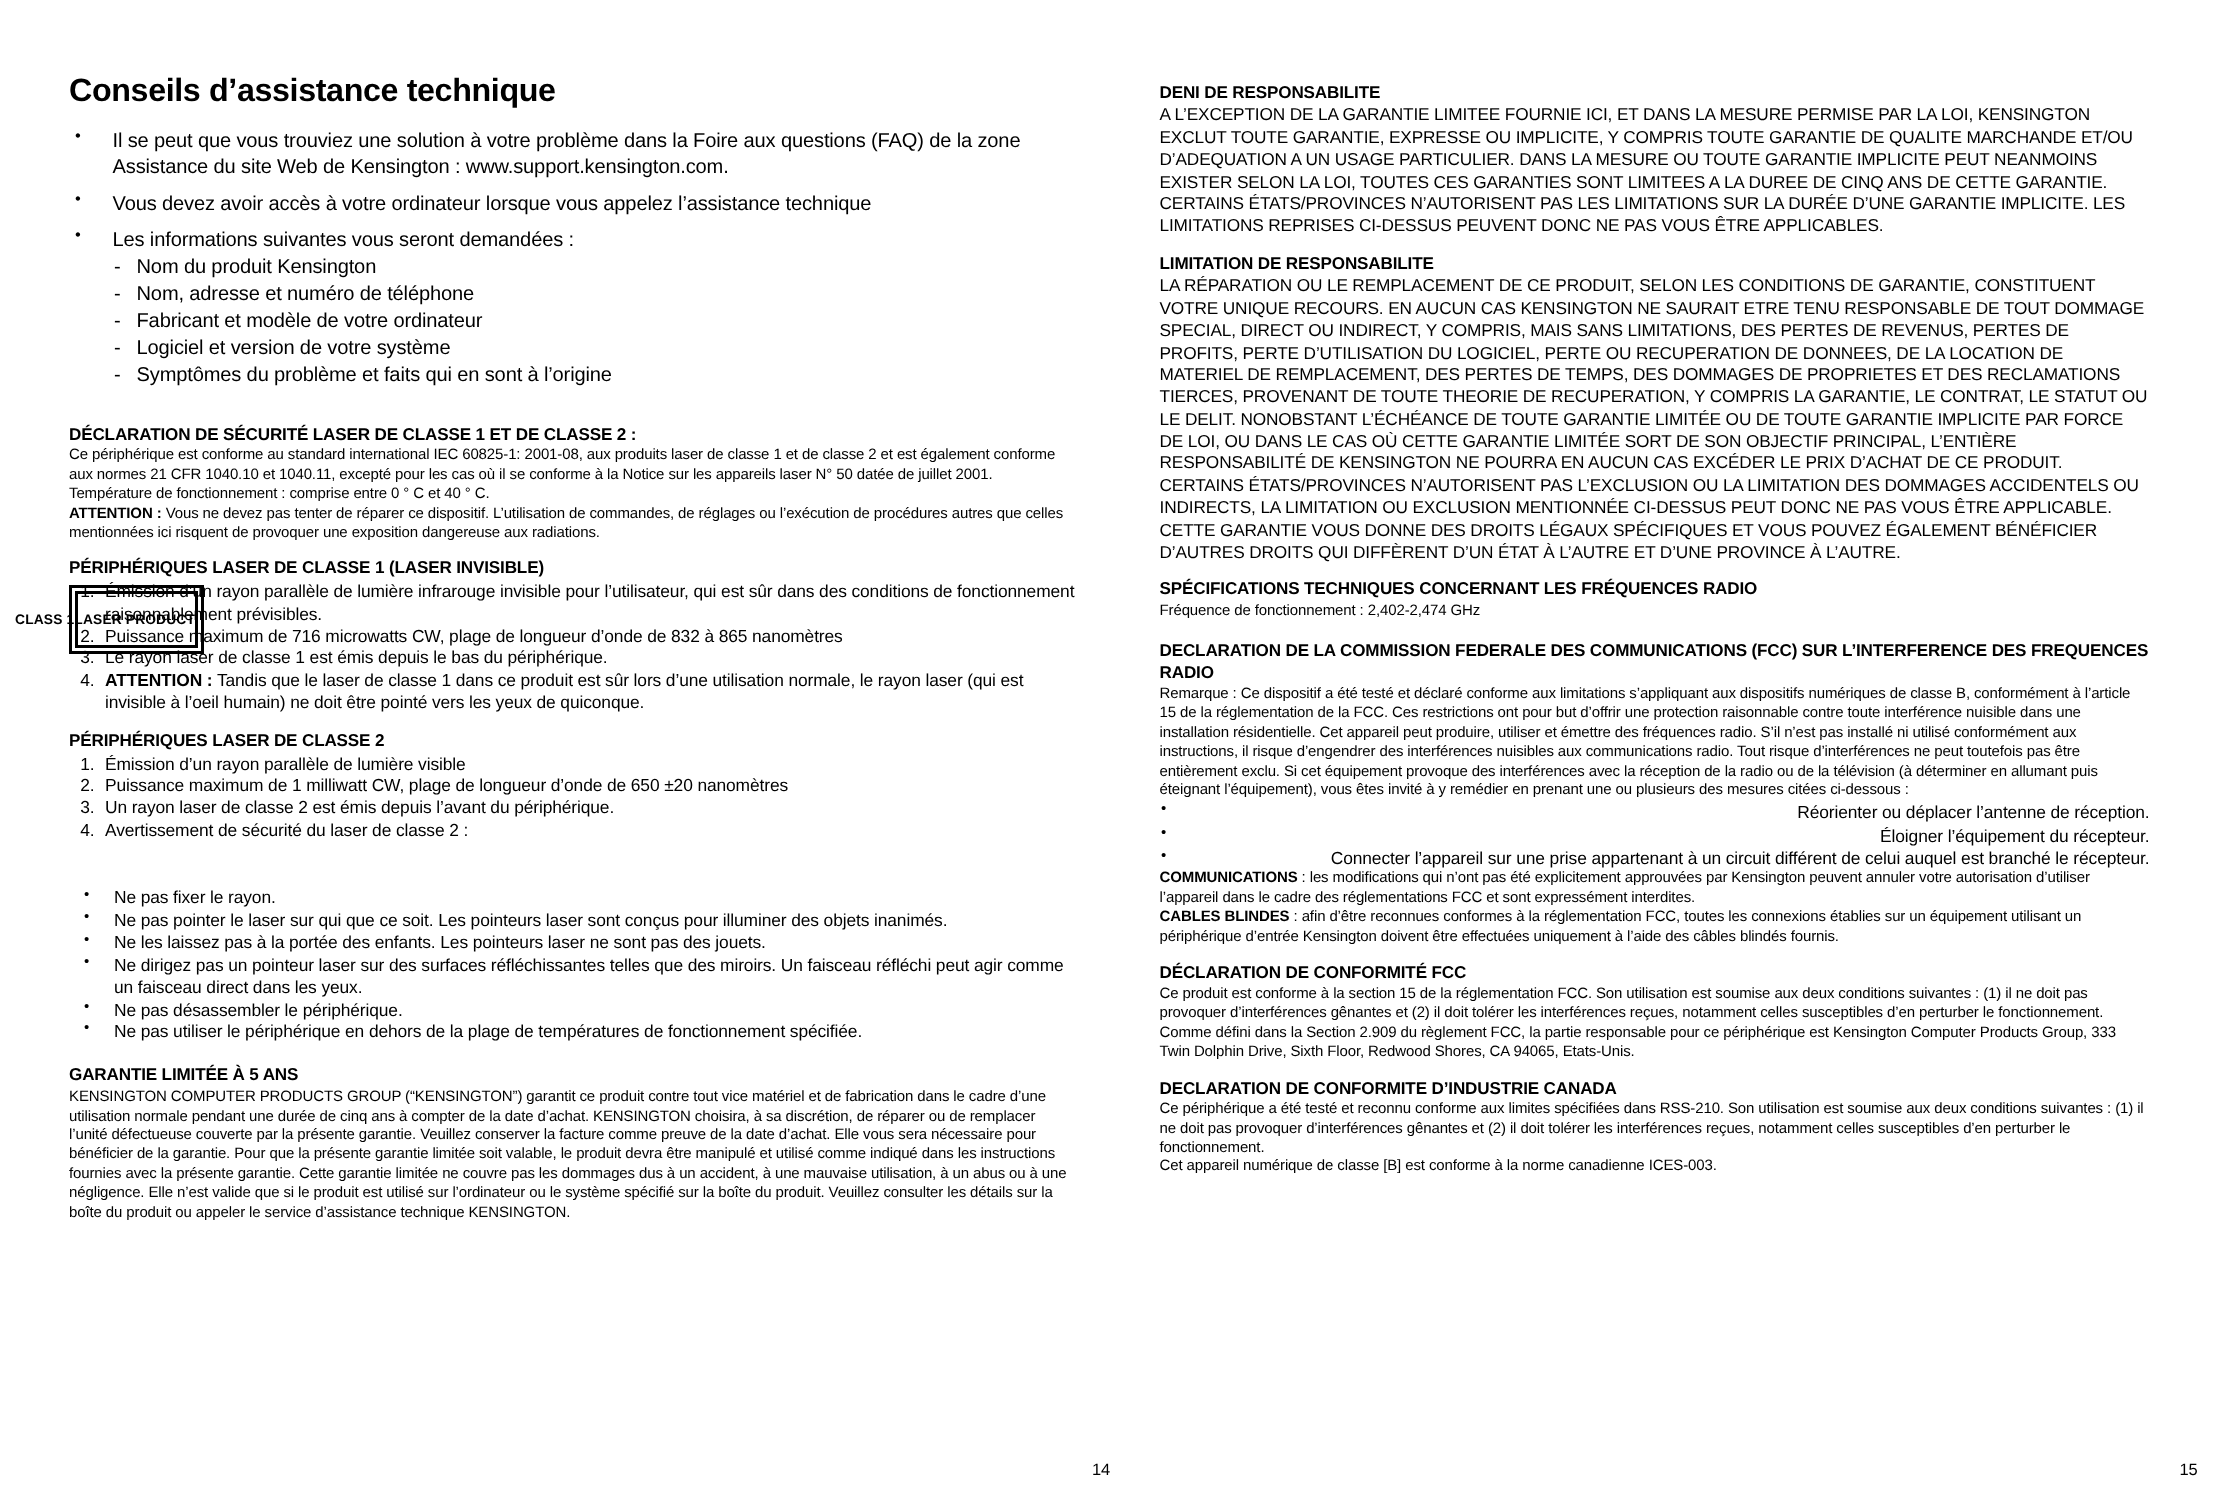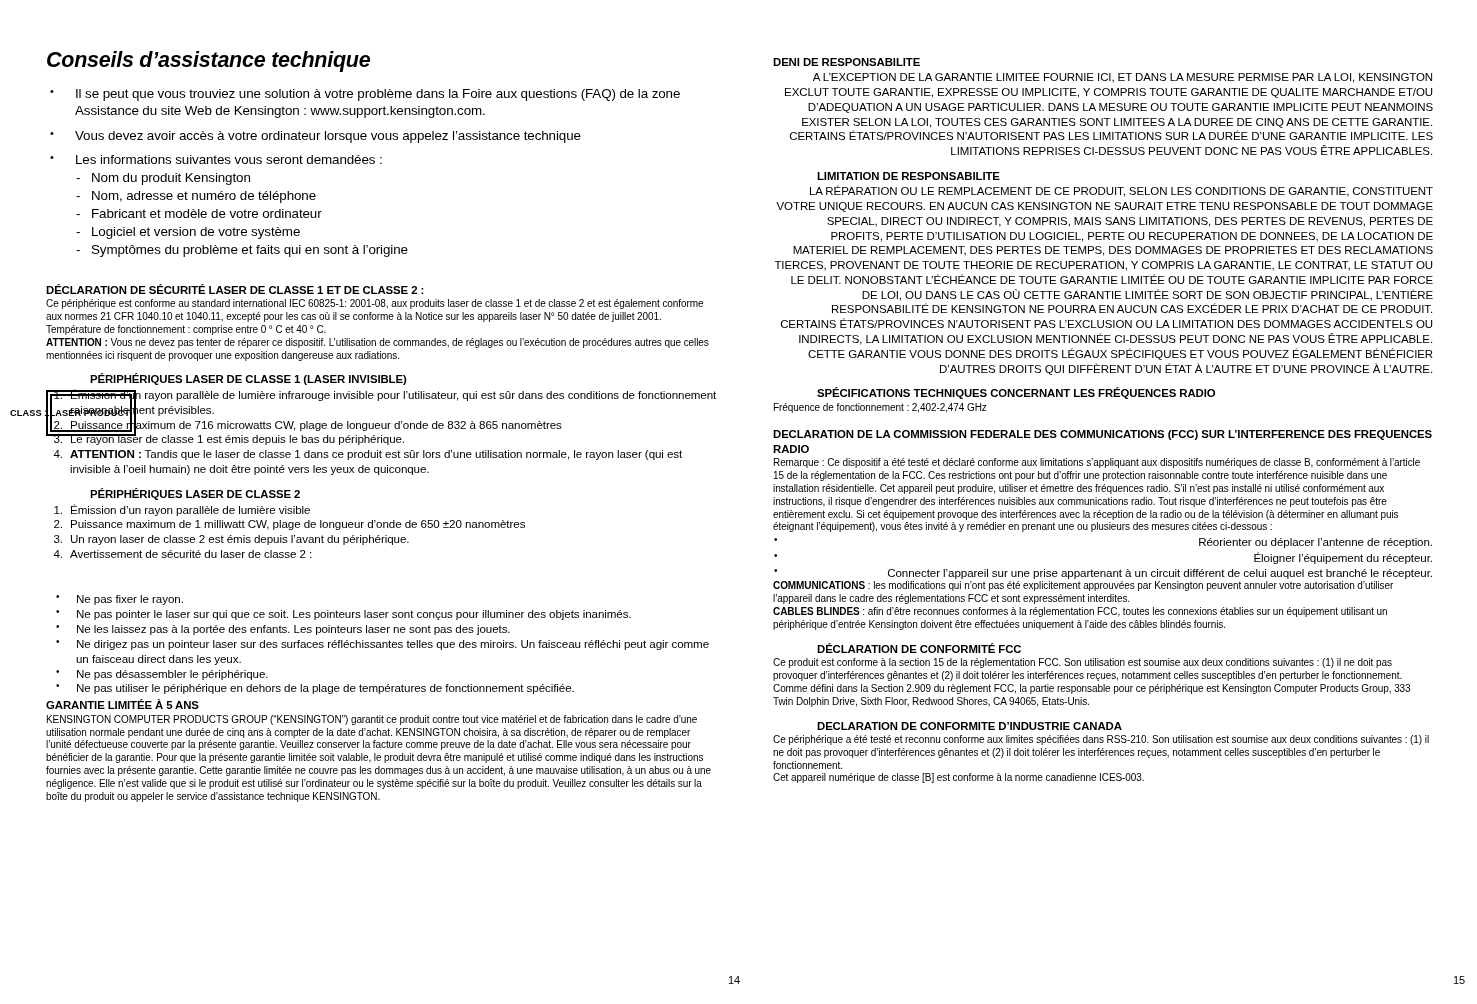--- a/index.html
+++ b/index.html
@@ -41,44 +41,42 @@
     width: 660px;
   }
 
   
   h1.doc-title {
     font-size: 21.5px;
     font-weight: bold;
     letter-spacing: -0.25px;
     margin: 0 0 12px 0;
     line-height: 1.15;
-    font-style: italic;
   }
   .sec-head {
     font-size: 11.4px;
     font-weight: bold;
     line-height: 1.26;
     margin: 0 0 1px 0;
     letter-spacing: -0.1px;
   }
   .sec-head.sp-top { margin-top: 13px; }
-  .sec-head.sp-top-sm { margin-top: 10px; margin-left: 44px; }
+  .sec-head.sp-top-sm { margin-top: 10px; }
 
   .body-text {
     font-size: 10px;
     line-height: 1.285;
     margin: 0;
     letter-spacing: -0.08px;
   }
   .body-caps {
     font-size: 11.5px;
     line-height: 1.285;
     margin: 0;
     letter-spacing: -0.1px;
-    text-align: right;
   }
 
   b, .bold { font-weight: bold; }
 
   
   ul.bullets {
     list-style: none;
     margin: 0;
     padding: 0;
   }
@@ -288,21 +286,21 @@
 
       <ul class="bullets-sm">
         <li>Ne pas fixer le rayon.</li>
         <li>Ne pas pointer le laser sur qui que ce soit. Les pointeurs laser sont conçus pour illuminer des objets inanimés.</li>
         <li>Ne les laissez pas à la portée des enfants. Les pointeurs laser ne sont pas des jouets.</li>
         <li>Ne dirigez pas un pointeur laser sur des surfaces réfléchissantes telles que des miroirs. Un faisceau réfléchi peut agir comme un faisceau direct dans les yeux.</li>
         <li>Ne pas désassembler le périphérique.</li>
         <li>Ne pas utiliser le périphérique en dehors de la plage de températures de fonctionnement spécifiée.</li>
       </ul>
 
-      <div class="sec-head" style="margin-top:2px">GARANTIE LIMITÉE À 5 ANS</div>
+      <div class="sec-head" style="margin-top:14px">GARANTIE LIMITÉE À 5 ANS</div>
       <p class="body-text">KENSINGTON COMPUTER PRODUCTS GROUP (“KENSINGTON”) garantit ce produit contre tout vice matériel et de fabrication dans le cadre d’une utilisation normale pendant une durée de cinq ans à compter de la date d’achat. KENSINGTON choisira, à sa discrétion, de réparer ou de remplacer l’unité défectueuse couverte par la présente garantie. Veuillez conserver la facture comme preuve de la date d’achat. Elle vous sera nécessaire pour bénéficier de la garantie. Pour que la présente garantie limitée soit valable, le produit devra être manipulé et utilisé comme indiqué dans les instructions fournies avec la présente garantie. Cette garantie limitée ne couvre pas les dommages dus à un accident, à une mauvaise utilisation, à un abus ou à une négligence. Elle n’est valide que si le produit est utilisé sur l’ordinateur ou le système spécifié sur la boîte du produit. Veuillez consulter les détails sur la boîte du produit ou appeler le service d’assistance technique KENSINGTON.</p>
 
     </div>
     <div class="page-number">14</div>
   </div>
 
   <div class="page page-right">
     <div class="col-inner-right">
 
       <div class="sec-head">DENI DE RESPONSABILITE</div>

